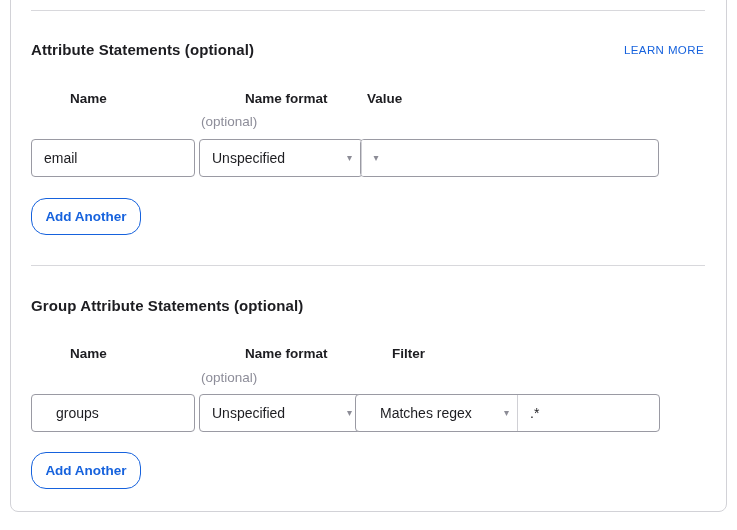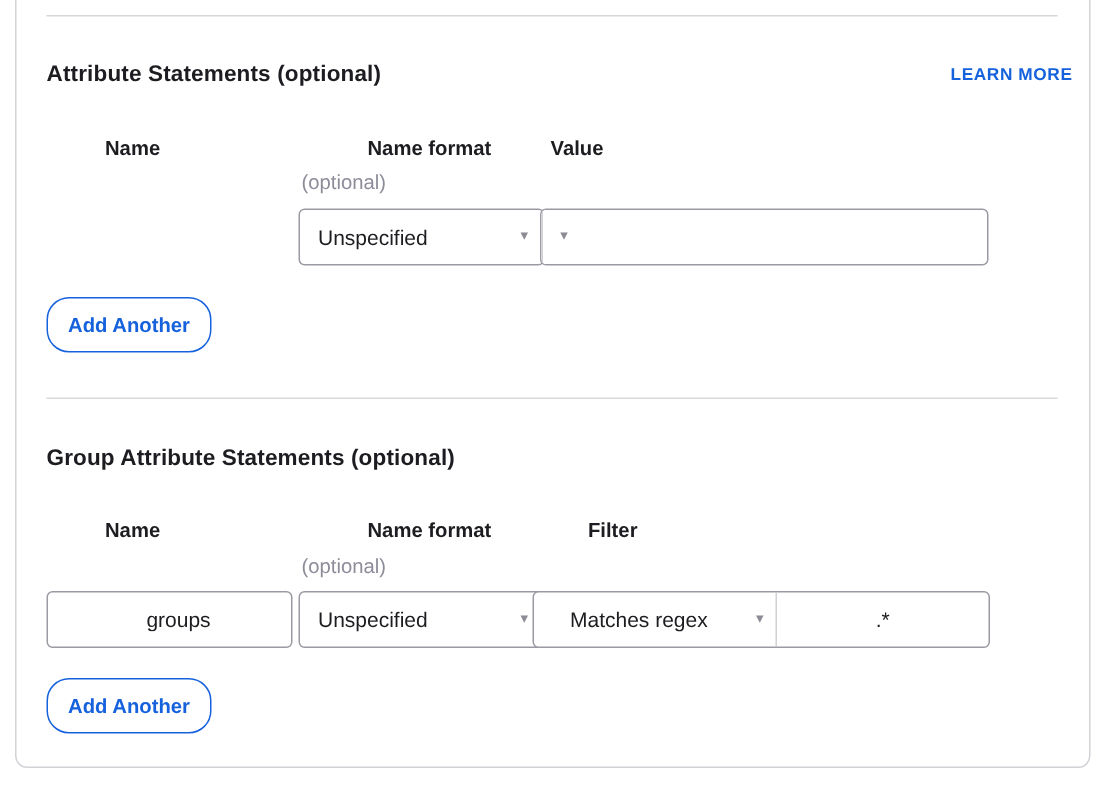--- a/index.html
+++ b/index.html
@@ -1,15 +1,15 @@
 <!DOCTYPE html>
 <html><head>
 <meta charset="utf-8">
 <style>
-  * { margin: 0; padding: 0; box-sizing: border-box; text-align: center; }
+  * { margin: 0; padding: 0; box-sizing: border-box; }
   html, body { background: #ffffff; }
   body { font-family: "Liberation Sans", sans-serif; color: #1d1d21; }
 
   .screen {
     position: relative;
     width: 737px;
     height: 530px;
     overflow: hidden;
     background: #ffffff;
   }
@@ -43,24 +43,24 @@
     font-weight: bold;
     color: #1d1d21;
     letter-spacing: 0.1px;
   }
   .title-1 { top: 61px; }
   .title-2 { top: 317px; }
 
   .learn-more {
     position: absolute;
     top: 62px;
-    right: 11px;
+    right: 22px;
     font-size: 11.5px;
     line-height: 14px;
-    font-weight: bold;
+    font-weight: normal;
     letter-spacing: 0.4px;
     color: #1662dd;
     cursor: pointer;
     text-decoration: none;
   }
 
   .col-label {
     position: absolute;
     font-size: 13.5px;
     line-height: 16px;
@@ -187,20 +187,23 @@
 
     <div class="section-title title-1">Attribute Statements (optional)</div>
 
     <a class="learn-more">LEARN MORE</a>
 
     <div class="col-label labels-1 col-x1">Name</div>
     <div class="col-label labels-1 col-x2">Name format</div>
     <div class="col-label labels-1 col-x3">Value</div>
     <div class="optional-note note-1">(optional)</div>
 
+    <div class="field row-1 name-field">
+      <input class="text-input" value="email" style="">
+    </div>
 
     <div class="field row-1 format-field select">
       <span>Unspecified</span>
       <span class="caret">▾</span>
     </div>
 
     <div class="combo row-1 value-combo">
       <div class="dropdown-toggle">
         <span class="caret">▾</span>
       </div>

